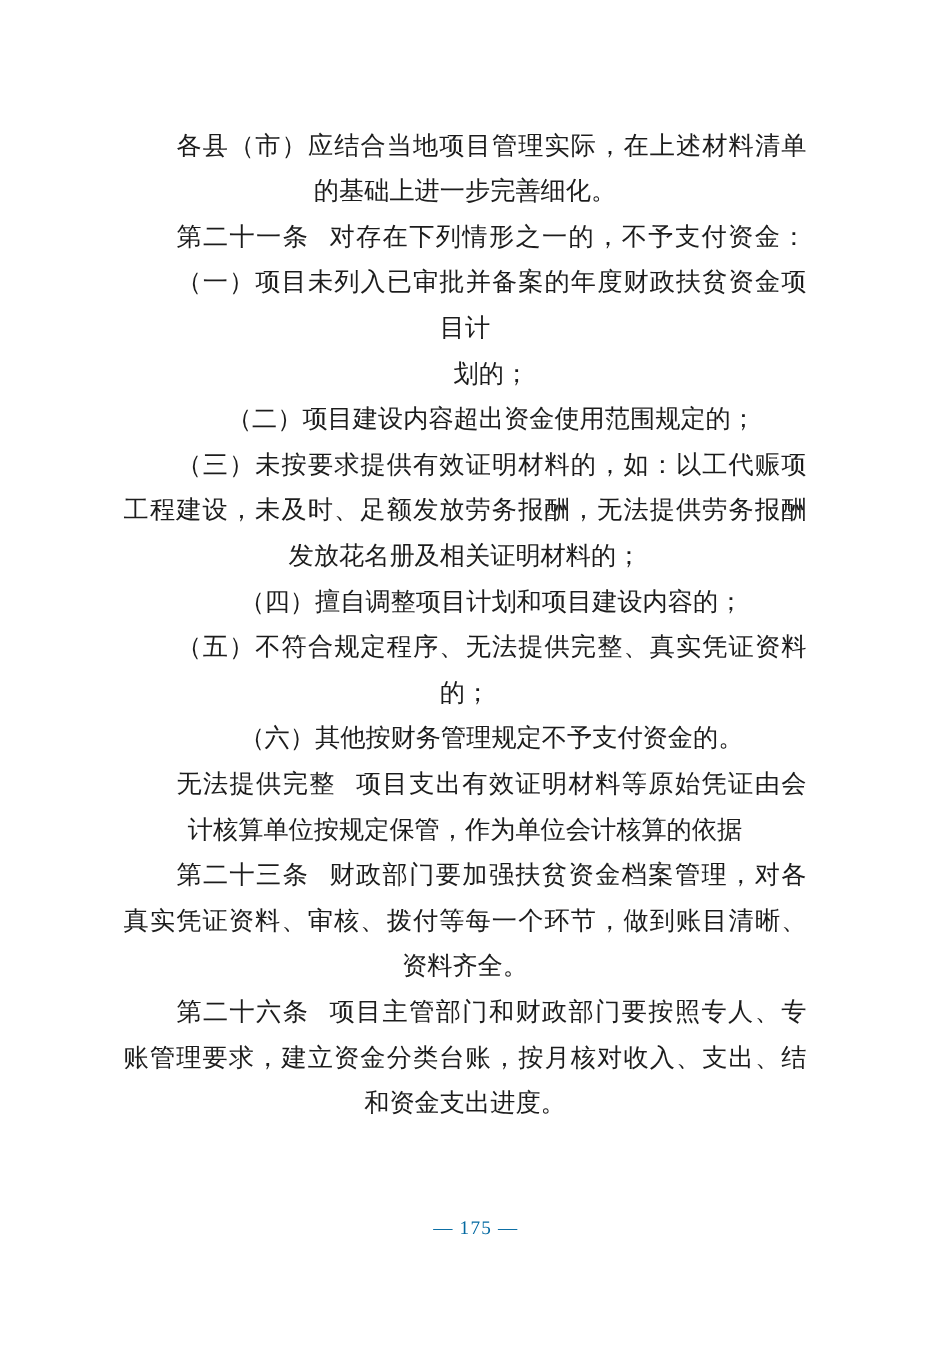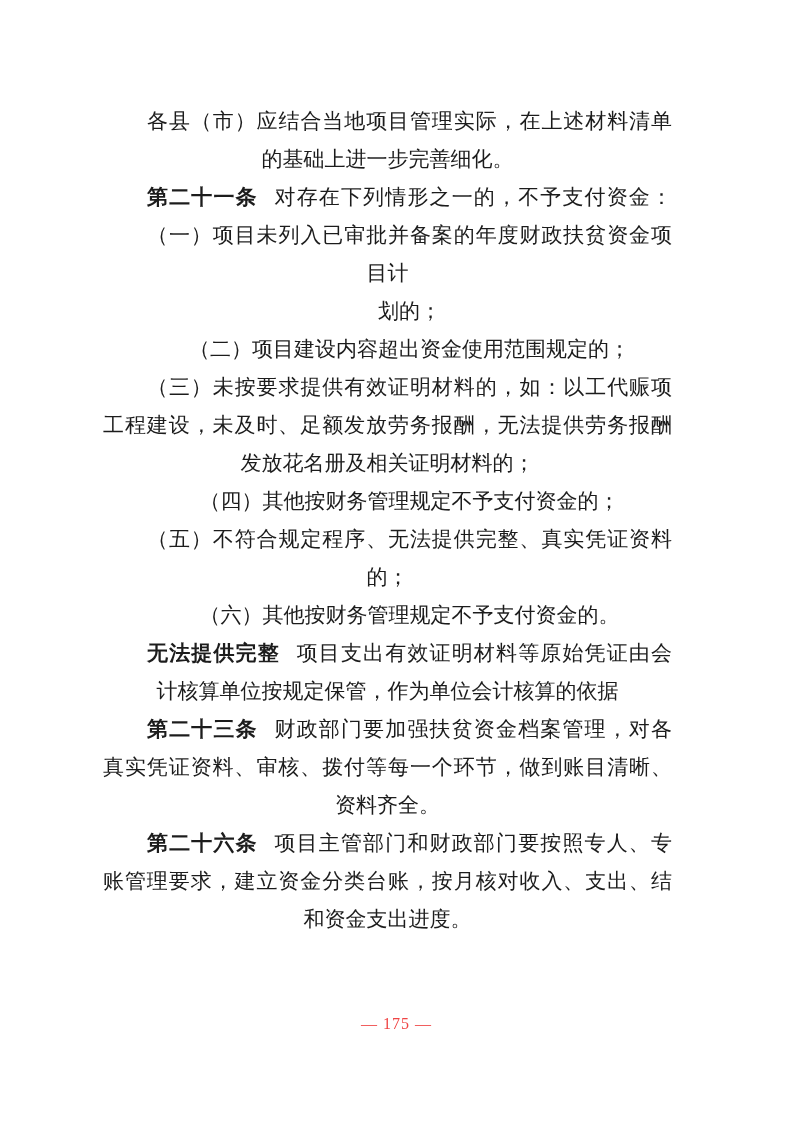--- a/index.html
+++ b/index.html
@@ -41,54 +41,54 @@
   .ind {
     padding-left: 44px;
   }
   
   .fill {
     text-align: justify;
     text-align-last: justify;
     text-justify: inter-character;
   }
   .art {
-    font-weight: 700;
+    font-weight: 400;
     margin-right: 0.8em;
   }
   .pagenum {
     position: absolute;
     left: 0;
     top: 1012px;
     width: 793px;
     text-align: center;
     font-size: 16px;
     line-height: 24px;
     letter-spacing: 1px;
-    color: #ef4444;
+    color: #0369a1;
   }
 </style>
 </head>
 <body>
 
 <div class="page">
   <div class="content">
 
     <div class="ln ind fill">各县（市）应结合当地项目管理实际，在上述材料清单</div>
     <div class="ln">的基础上进一步完善细化。</div>
 
     <div class="ln ind fill"><b class="art">第二十一条</b><span>对存在下列情形之一的，不予支付资金：</span></div>
 
     <div class="ln ind fill">（一）项目未列入已审批并备案的年度财政扶贫资金项</div>
     <div class="ln">目计</div>
     <div class="ln ind">划的；</div>
     <div class="ln ind">（二）项目建设内容超出资金使用范围规定的；</div>
     <div class="ln ind fill">（三）未按要求提供有效证明材料的，如：以工代赈项</div>
     <div class="ln fill">工程建设，未及时、足额发放劳务报酬，无法提供劳务报酬</div>
     <div class="ln">发放花名册及相关证明材料的；</div>
-    <div class="ln ind">（四）其他按财务管理规定不予支付资金的；</div>
+    <div class="ln ind">（四）擅自调整项目计划和项目建设内容的；</div>
     <div class="ln ind fill">（五）不符合规定程序、无法提供完整、真实凭证资料</div>
     <div class="ln">的；</div>
     <div class="ln ind">（六）其他按财务管理规定不予支付资金的。</div>
 
     <div class="ln ind fill"><b class="art">无法提供完整</b><span>项目支出有效证明材料等原始凭证由会</span></div>
     <div class="ln">计核算单位按规定保管，作为单位会计核算的依据</div>
 
     <div class="ln ind fill"><b class="art">第二十三条</b><span>财政部门要加强扶贫资金档案管理，对各</span></div>
     <div class="ln fill">真实凭证资料、审核、拨付等每一个环节，做到账目清晰、</div>
     <div class="ln">资料齐全。</div>

